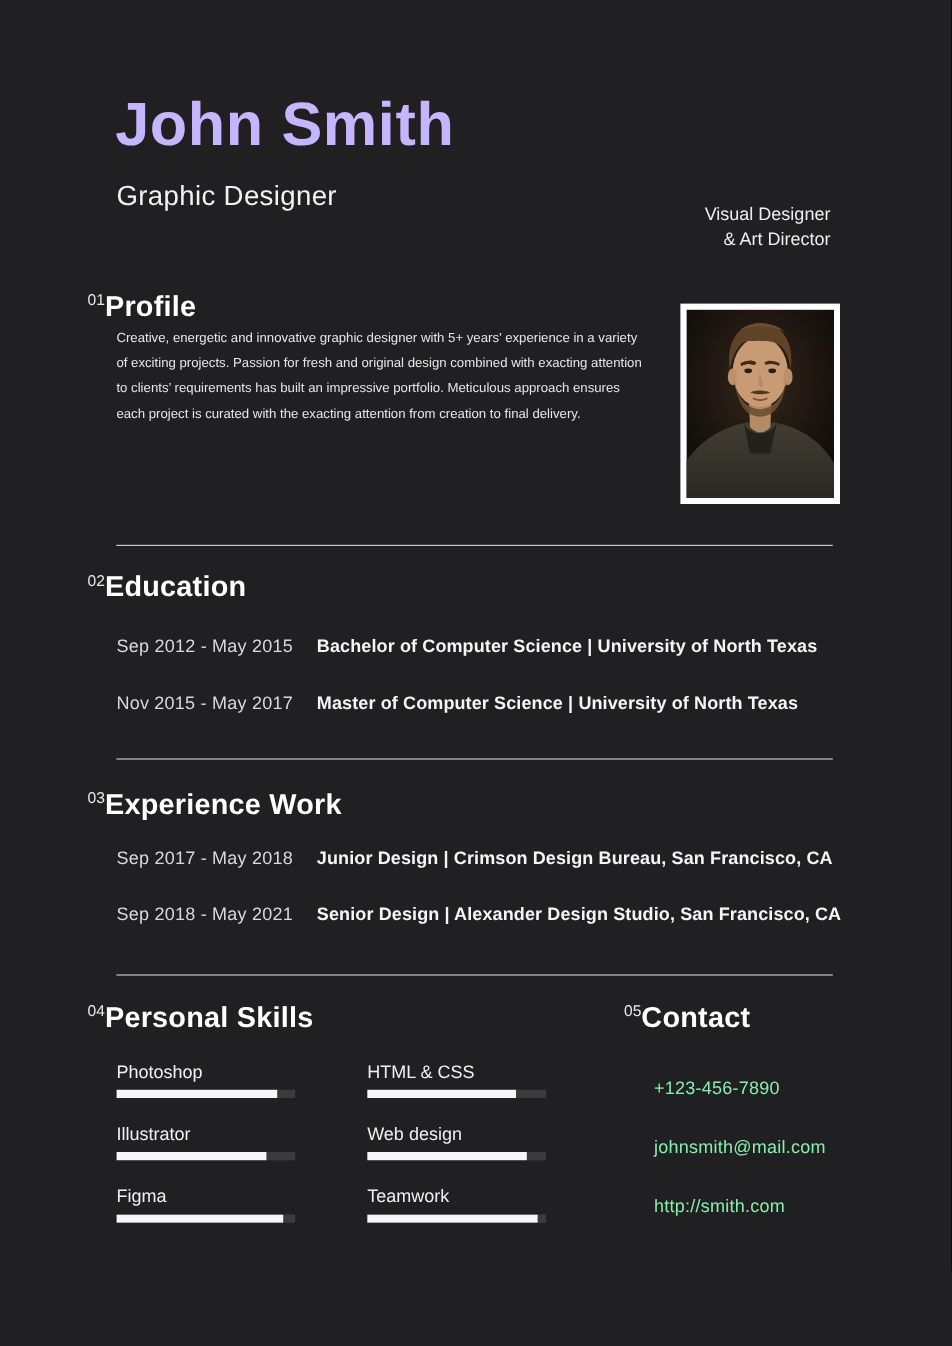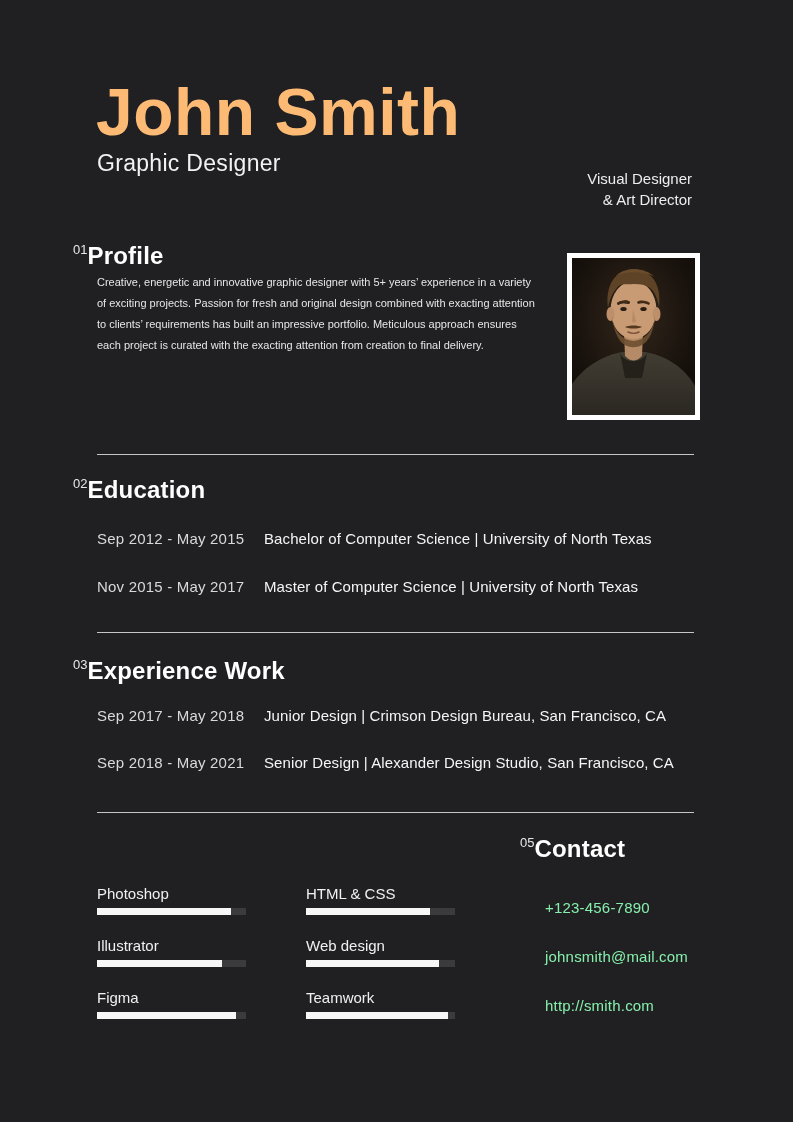--- a/index.html
+++ b/index.html
@@ -9,21 +9,21 @@
     height: 1122px;
     background: #202022;
     font-family: "Liberation Sans", sans-serif;
     overflow: hidden;
     margin: 0 auto;
   }
 
   
   .name {
     position: absolute; left: 96px; top: 76px;
-    font-size: 66px; font-weight: bold; color: #fdba74;
+    font-size: 51px; font-weight: bold; color: #c4b5fd;
     letter-spacing: 0.5px; line-height: 1.1;
   }
   .role {
     position: absolute; left: 97px; top: 150px;
     font-size: 23px; color: #f2f2f2; letter-spacing: 0.3px;
   }
   .tagline {
     position: absolute; right: 101px; top: 168px;
     text-align: right; font-size: 15px; line-height: 21px; color: #ededed;
   }
@@ -47,21 +47,21 @@
 
   
   .divider { position: absolute; left: 97px; width: 597px; height: 1px; background: #c6c6c8; }
   .divider-1 { top: 454px; }
   .divider-2 { top: 632px; }
   .divider-3 { top: 812px; }
 
   
   .row { position: absolute; left: 97px; display: flex; font-size: 15px; width: 640px; }
   .row-dates { width: 167px; flex: 0 0 167px; color: #d9d9d9; letter-spacing: 0.2px; }
-  .row-detail { font-weight: normal; color: #f5f5f5; letter-spacing: 0.1px; }
+  .row-detail { font-weight: bold; color: #f5f5f5; letter-spacing: 0.1px; }
 
   
   .skill-col { position: absolute; top: 885px; width: 149px; }
   .skill-col-1 { left: 97px; }
   .skill-col-2 { left: 306px; }
   .skill { margin-bottom: 22px; }
   .skill-label { font-size: 15px; color: #f0f0f0; margin-bottom: 6px; }
   .skill-bar { height: 7px; background: #3b3b3d; overflow: hidden; }
   .skill-fill { height: 100%; background: #f7f7f7; }
 
@@ -156,20 +156,24 @@
     <span class="row-dates">Sep 2017 - May 2018</span>
     <span class="row-detail">Junior Design | Crimson Design Bureau, San Francisco, CA</span>
   </div>
   <div class="row" style="top:754px;">
     <span class="row-dates">Sep 2018 - May 2021</span>
     <span class="row-detail">Senior Design | Alexander Design Studio, San Francisco, CA</span>
   </div>
 
   <div class="divider divider-3"></div>
 
+  <div class="sec-head" style="left:73px; top:836px;">
+    <span class="sec-num">04</span>
+    <h2 class="sec-title">Personal Skills</h2>
+  </div>
 
   <div class="skill-col skill-col-1">
     <div class="skill">
       <div class="skill-label">Photoshop</div>
       <div class="skill-bar">
         <div class="skill-fill" style="width: 90%;"></div>
       </div>
     </div>
     <div class="skill">
       <div class="skill-label">Illustrator</div>

